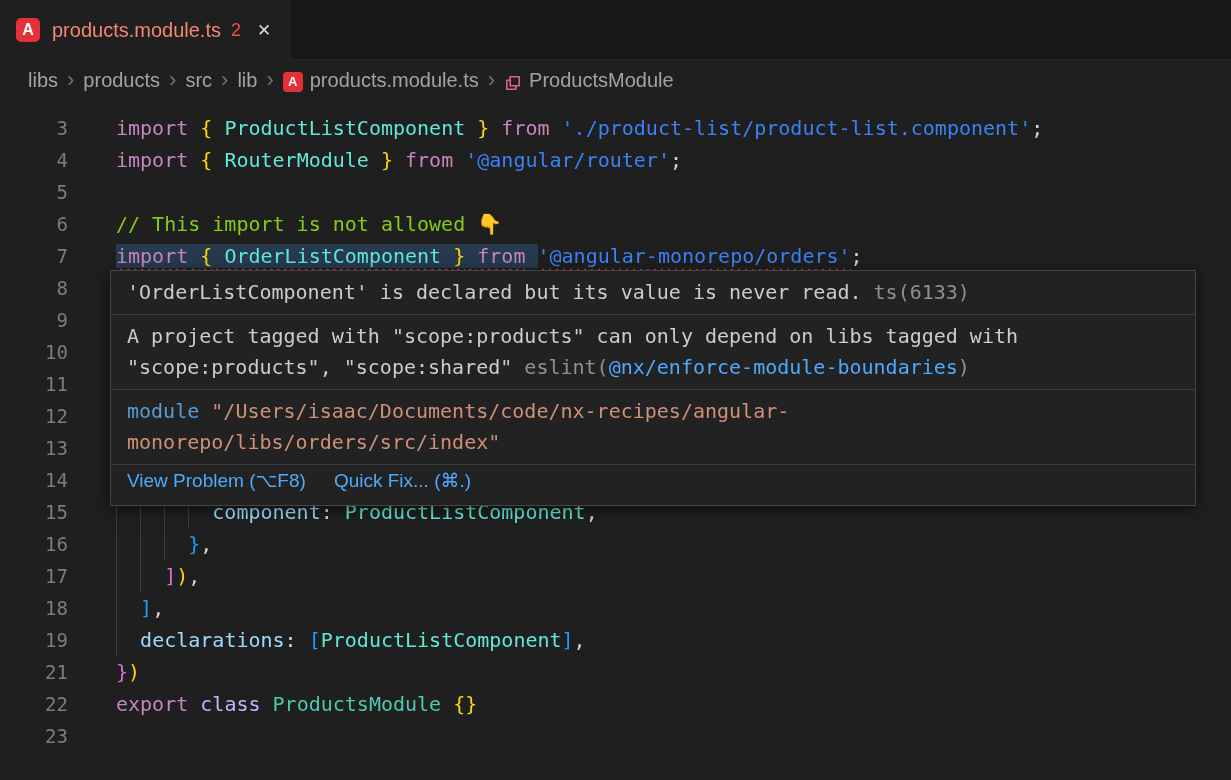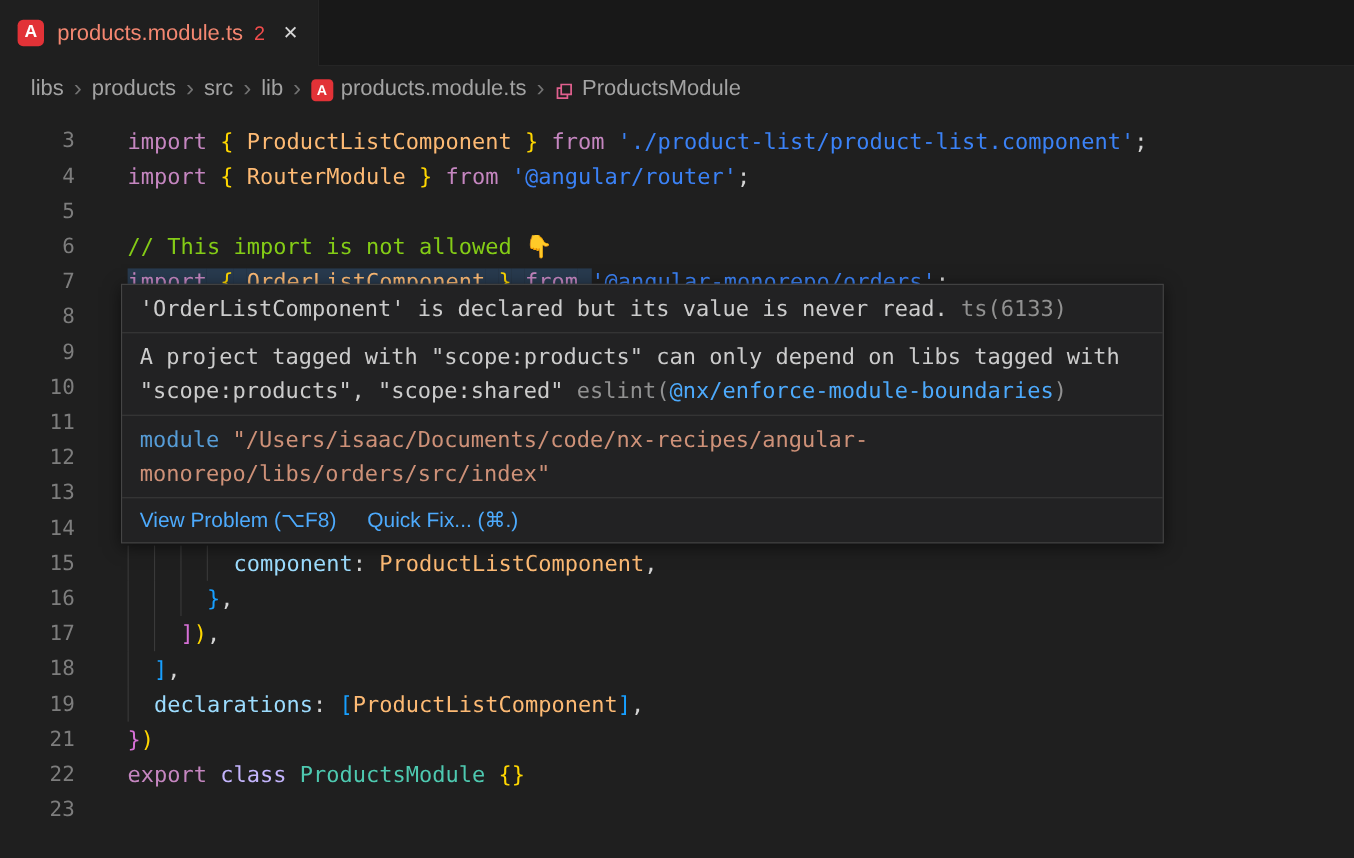--- a/index.html
+++ b/index.html
@@ -30,41 +30,41 @@
        font-family:"DejaVu Sans Mono","Liberation Mono",monospace;font-size:20px}
   .line{display:flex;height:32px;line-height:32px}
   .ln{width:68px;flex:none;text-align:right;color:#7d7d7d;font-size:19px;cursor:pointer}
   .line.current .ln{color:#c6c6c6}
   .lc{margin-left:48px;position:relative;white-space:pre;flex:1;cursor:text}
   .guide{position:absolute;top:0;bottom:0;width:1px;background:rgba(255,255,255,0.12)}
   .guide.active{background:#8c8c8c}
   .blame{margin-left:96px;color:#6b6b6b}
 
   
-  .tk-kw{color:#C586C0}.tk-kwb{color:#c4b5fd}.tk-cls{color:#fdba74}.tk-typ{color:#4EC9B0}
+  .tk-kw{color:#C586C0}.tk-kwb{color:#c4b5fd}.tk-cls{color:#5eead4}.tk-typ{color:#4EC9B0}
   .tk-prop{color:#9CDCFE}.tk-str{color:#3b82f6}.tk-cmt{color:#84cc16}.tk-pun{color:#D4D4D4}
   .tk-b1{color:#FFD700}.tk-b2{color:#D670D6}.tk-b3{color:#179FFF}
   .tk-emoji{font-family:"DejaVu Sans",sans-serif}
   .hl{background:rgba(50,90,135,0.45)}
   .wavy{text-decoration-line:underline;text-decoration-style:wavy;
         text-decoration-color:var(--error);text-decoration-thickness:1.2px;text-underline-offset:5px}
 
   
-  .hover-popup{position:absolute;left:110px;top:158px;width:948px;background:#222223;
+  .hover-popup{position:absolute;left:110px;top:170px;width:1086px;background:#222223;
        border:1px solid #454545;box-shadow:0 3px 14px rgba(0,0,0,0.55);z-index:5;
        font-family:"DejaVu Sans Mono","Liberation Mono",monospace;font-size:20px;
        line-height:31px;color:#cccccc}
   .hv-sec{padding:6px 16px;border-bottom:1px solid #3a3a3a}
   .hv-code{color:#919191}
   .hv-link{color:var(--link);cursor:pointer}
   .hv-kw{color:#569CD6}
   .hv-str{color:#CE9178}
   .hv-eslint{max-width:80ch}
   .hv-module{width:55.5ch;word-break:break-all}
-  .hv-actions{display:flex;gap:28px;align-items:center;height:40px;padding:0 16px;
+  .hv-actions{display:flex;gap:28px;align-items:flex-start;height:40px;padding:0 16px;
        font-family:"Liberation Sans","DejaVu Sans",sans-serif;font-size:19px}
   .hv-actions a{color:var(--link);cursor:pointer}
 </style>
 </head>
 <body>
 
 <div class="tabbar">
   <div class="tab">
     <span class="ng-icon">A</span>
     <span class="tab-label">products.module.ts</span>

